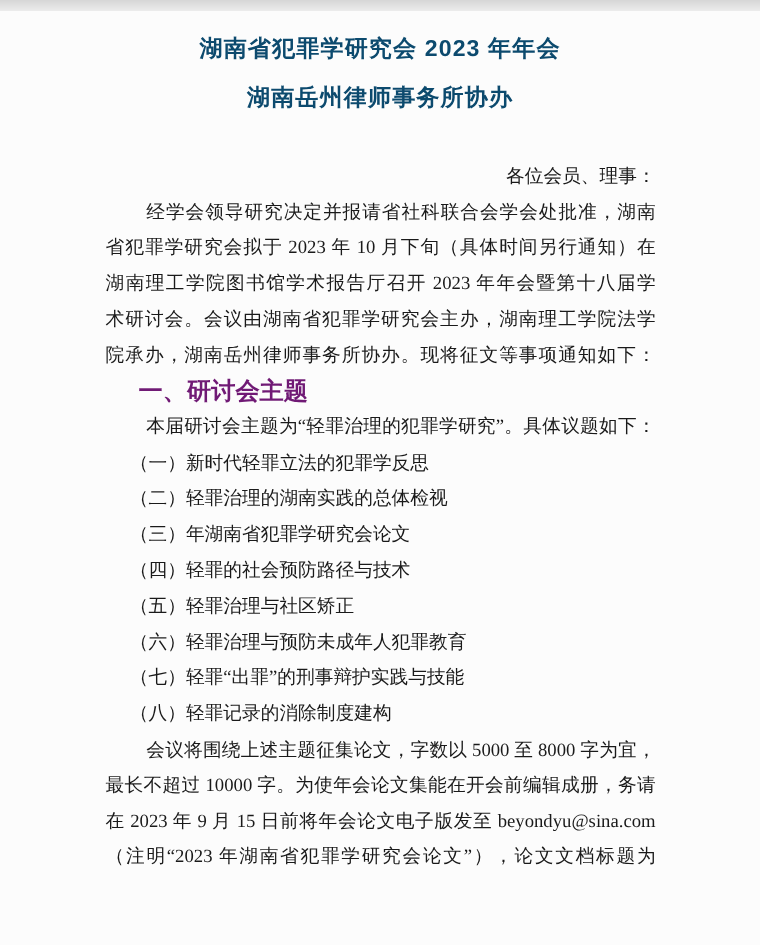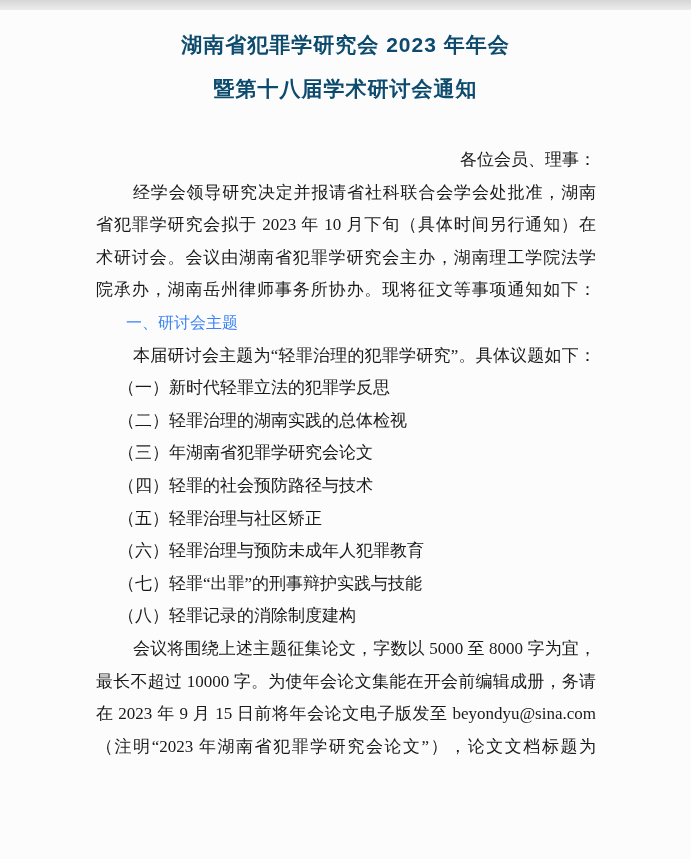--- a/index.html
+++ b/index.html
@@ -51,44 +51,45 @@
     text-indent: 37px;
     text-align: justify;
     text-align-last: justify;
   }
   .para-line {
     text-align: justify;
     text-align-last: justify;
   }
   .heading {
     font-family: "Liberation Sans", "DejaVu Sans", sans-serif;
-    font-weight: normal;
-    font-size: 16px;
+    font-weight: bold;
+    font-size: 22px;
     padding-left: 30px;
-    color: #3b82f6;
+    color: #701a75;
   }
   .list-item {
     padding-left: 22px;
   }
 </style>
 </head>
 <body>
 
 <div class="page">
   <div class="top-edge"></div>
 
   <div class="title-block">
     <div class="title-line">湖南省犯罪学研究会 2023 年年会</div>
-    <div class="title-line">暨第十八届学术研讨会通知</div>
+    <div class="title-line">湖南岳州律师事务所协办</div>
   </div>
 
   <div class="doc-body">
       <div class="line salutation">各位会员、理事：</div>
       <div class="line para-first">经学会领导研究决定并报请省社科联合会学会处批准，湖南</div>
       <div class="line para-line">省犯罪学研究会拟于 2023 年 10 月下旬（具体时间另行通知）在</div>
+      <div class="line para-line">湖南理工学院图书馆学术报告厅召开 2023 年年会暨第十八届学</div>
       <div class="line para-line">术研讨会。会议由湖南省犯罪学研究会主办，湖南理工学院法学</div>
       <div class="line para-line">院承办，湖南岳州律师事务所协办。现将征文等事项通知如下：</div>
       <div class="line heading">一、研讨会主题</div>
       <div class="line para-first">本届研讨会主题为“轻罪治理的犯罪学研究”。具体议题如下：</div>
       <div class="line list-item">（一）新时代轻罪立法的犯罪学反思</div>
       <div class="line list-item">（二）轻罪治理的湖南实践的总体检视</div>
       <div class="line list-item">（三）年湖南省犯罪学研究会论文</div>
       <div class="line list-item">（四）轻罪的社会预防路径与技术</div>
       <div class="line list-item">（五）轻罪治理与社区矫正</div>
       <div class="line list-item">（六）轻罪治理与预防未成年人犯罪教育</div>

